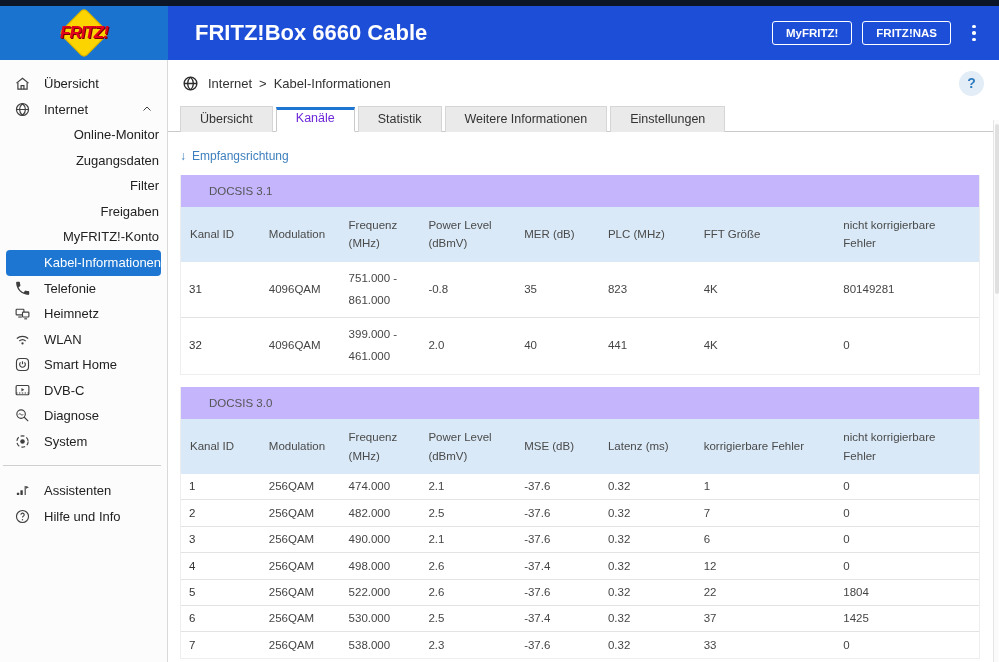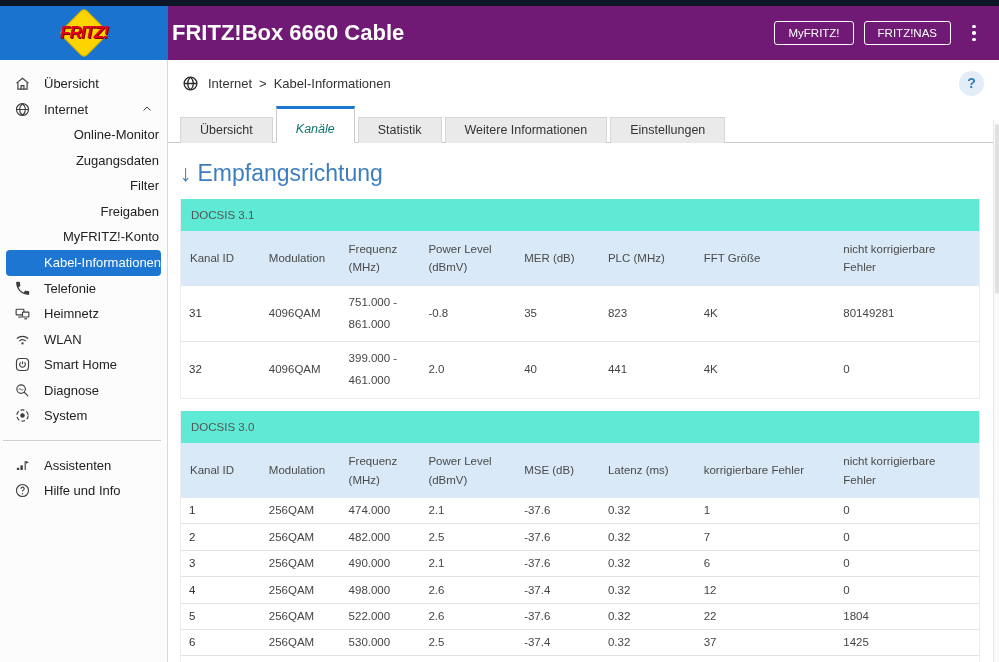--- a/index.html
+++ b/index.html
@@ -1,32 +1,32 @@
 <!DOCTYPE html>
 <html><head>
 <meta charset="utf-8">
 <style>
   * { margin:0; padding:0; box-sizing:border-box; }
   html,body { width:999px; height:662px; overflow:hidden; background:#fff;
               font-family:"Liberation Sans","DejaVu Sans",sans-serif; }
 
   
   .topstrip { height:6px; background:#0c1626; }
-  .header { height:54px; display:flex; align-items:center; background:#701a75; }
+  .header { height:54px; display:flex; align-items:center; background:#1d4ed8; }
   .logo-panel { width:168px; height:54px; background:#1a73cf; display:flex;
                 align-items:center; justify-content:center; flex:0 0 168px; }
   .logo-diamond { width:36px; height:36px; background:#fcd400; transform:rotate(45deg);
                   border-radius:5px; box-shadow:0 0 0 1px #caa800 inset; position:relative; }
   .logo-wrap { position:relative; width:70px; height:44px; display:flex;
                align-items:center; justify-content:center; }
   .logo-text { position:absolute; color:#e2001a; font-weight:bold; font-style:italic;
                font-size:17px; letter-spacing:-1px; text-shadow:1px 1px 0 #7a0000; }
-  .header-title { color:#fff; font-size:22px; font-weight:bold; margin-left:4px; flex:1 1 auto; }
+  .header-title { color:#fff; font-size:22px; font-weight:bold; margin-left:27px; flex:1 1 auto; }
   .header-btn { border:1.5px solid #fff; border-radius:3px; color:#fff; background:transparent;
-                font-family:inherit; font-size:11.5px; font-weight:normal; padding:5px 13px;
+                font-family:inherit; font-size:11.5px; font-weight:bold; padding:5px 13px;
                 margin-right:10px; cursor:pointer; }
   .kebab { width:22px; height:22px; display:flex; flex-direction:column; align-items:center;
            justify-content:center; gap:3px; margin:0 14px 0 2px; cursor:pointer; }
   .kebab i { width:3.5px; height:3.5px; border-radius:50%; background:#fff; }
 
   
   .main { display:flex; height:602px; position:relative; }
   .sidebar { width:168px; flex:0 0 168px; background:#fcfcfc; border-right:1px solid #d9d9d9;
              padding-top:11px; }
   .content { flex:1 1 auto; background:#fff; position:relative; }
@@ -54,30 +54,30 @@
                  background:#e2edf7; color:#2e7bc0; font-weight:bold; font-size:14px;
                  display:flex; align-items:center; justify-content:center; cursor:pointer; }
 
   
   .tabbar { display:flex; align-items:flex-end; border-bottom:1px solid #c9c9c9;
             padding-left:12px; }
   .tab { font-size:12.5px; color:#333; background:#eaeaea; border:1px solid #d6d6d6;
          border-bottom:none; padding:5px 19px 6px; margin-right:3px; margin-bottom:-1px;
          cursor:pointer; }
   .tab.active { background:#fff; border-color:#c9c9c9; border-top:3px solid #1c76d2;
-                border-bottom:1px solid #fff; padding-top:13px; color:#0f766e;font-style:italic; }
-
-  
-  .section-heading { color:#3d7fbe; font-size:23px; margin:17px 0 12px 12px; }
+                border-bottom:1px solid #fff; padding-top:1px; color:#6d28d9; }
+
+  
+  .section-heading { color:#3d7fbe; font-size:12px; margin:17px 0 12px 12px; }
   .section-heading .arrow { margin-right:6px; }
 
   
   .content-inner { padding:0 19px 0 12px; }
   .card { border:1px solid #eee; border-top:none; margin-bottom:12px; }
-  .card-title { background:#5eead4; font-size:11.5px; color:#555; padding:10px 10px; }
+  .card-title { background:#c4b5fd; font-size:11.5px; color:#555; padding:10px 28px; }
   table { width:100%; border-collapse:collapse; table-layout:fixed; }
   th, td { text-align:left; white-space:pre-line; font-size:11.5px; overflow:hidden; }
   thead tr { background:#d9e9f7; }
   th { font-weight:normal; color:#4a4a4a; padding:9px 8px; line-height:1.6; vertical-align:middle; }
   td { color:#454545; border-top:1px solid #e3e3e3; vertical-align:middle; line-height:1.9; }
   tbody tr:first-child td { border-top:none; }
   td:first-child, th:first-child { padding-left:9px; }
   td:first-child { font-weight:normal; color:#333; }
   .table-31 td { padding:6px 8px;margin-top:48px; }
   .table-30 td { padding:3.5px 8px; line-height:1.6; }
@@ -196,20 +196,30 @@
       <span class="nav-ico">
         <svg viewBox="0 0 24 24" fill="none" stroke="#3f3f3f" stroke-width="1.6">
             <rect x="3.5" y="3.5" width="17" height="17" rx="5"></rect>
             <path d="M12 7.5v4"></path>
             <path d="M9.2 9a4 4 0 1 0 5.6 0"></path>
           </svg>
       </span>
       <span class="nav-label">Smart Home</span>
     </div>
 
+    <div class="nav-item">
+      <span class="nav-ico">
+        <svg viewBox="0 0 24 24" fill="none" stroke="#3f3f3f" stroke-width="1.6">
+            <rect x="3" y="5" width="18" height="13" rx="1.5"></rect>
+            <path d="M3 15.5h18" stroke-dasharray="2 2"></path>
+            <path d="M10.5 8.5l4 2.5-4 2.5z" fill="#3f3f3f" stroke="none"></path>
+          </svg>
+      </span>
+      <span class="nav-label">DVB-C</span>
+    </div>
 
     <div class="nav-item">
       <span class="nav-ico">
         <svg viewBox="0 0 24 24" fill="none" stroke="#3f3f3f" stroke-width="1.6">
             <circle cx="10" cy="10" r="6"></circle>
             <path d="M14.5 14.5L20 20"></path>
             <path d="M6.8 10.5c1-1.5 2-1.5 3 0s2 1.5 3 0" stroke-width="1.4"></path>
           </svg>
       </span>
       <span class="nav-label">Diagnose</span>

